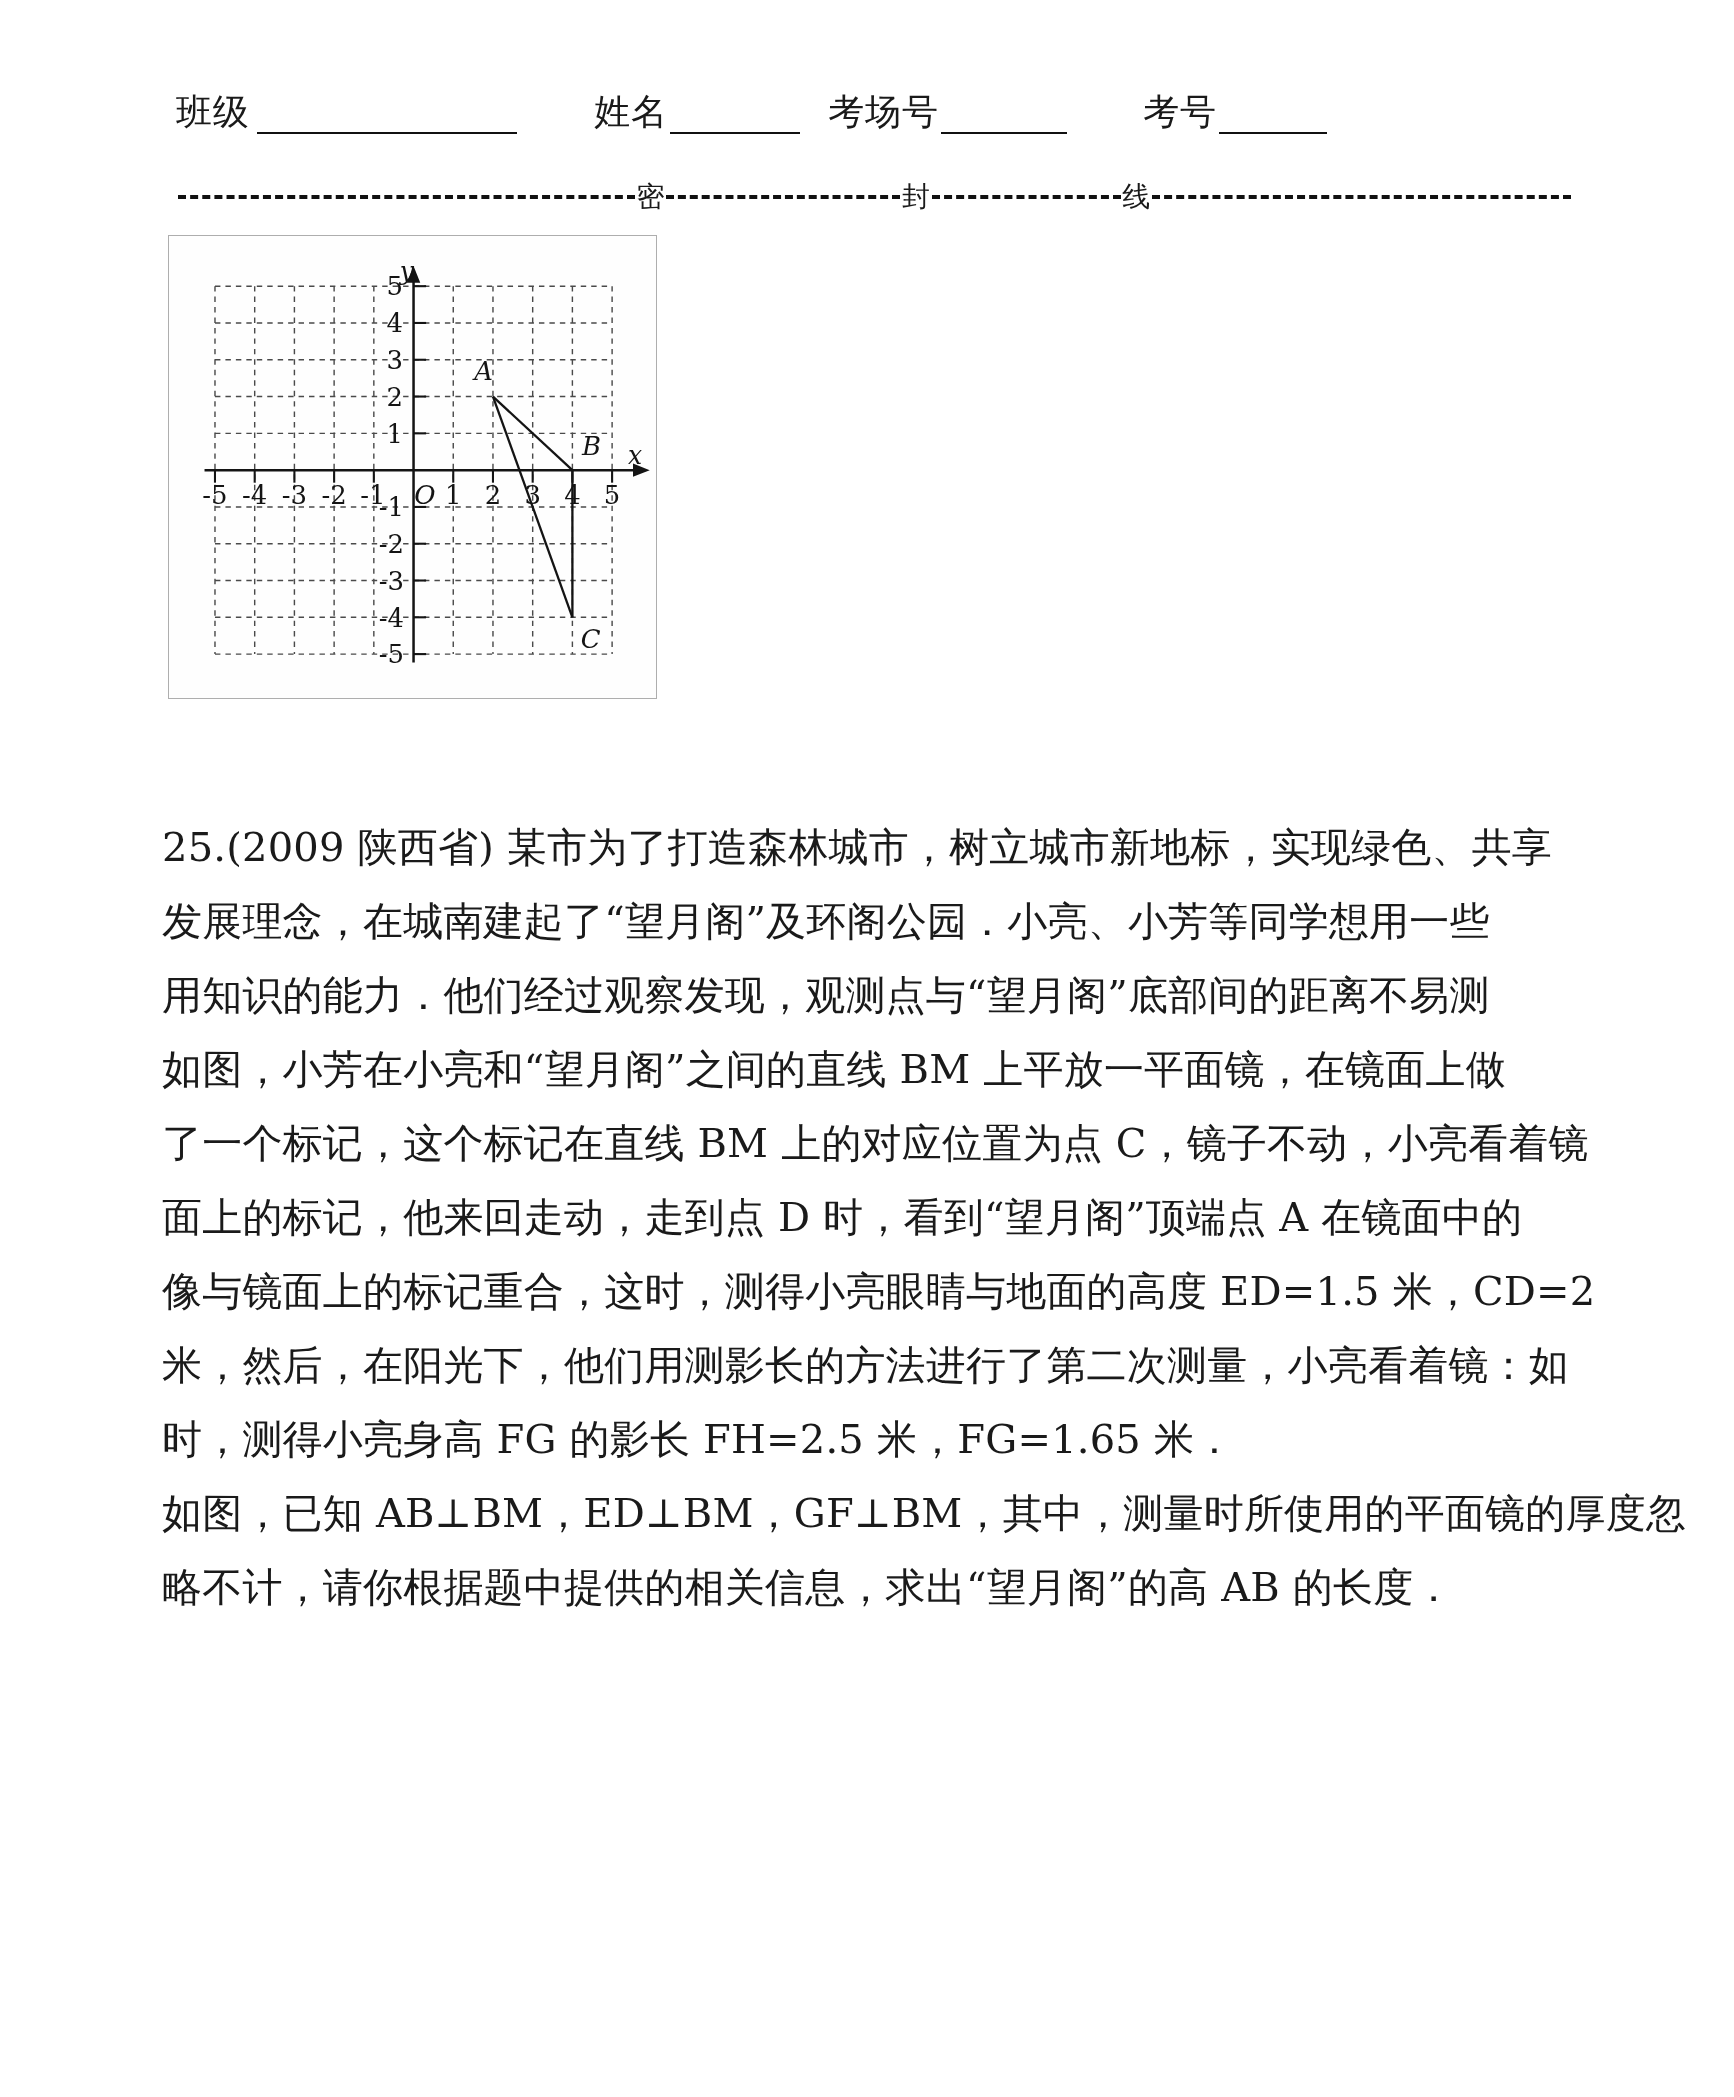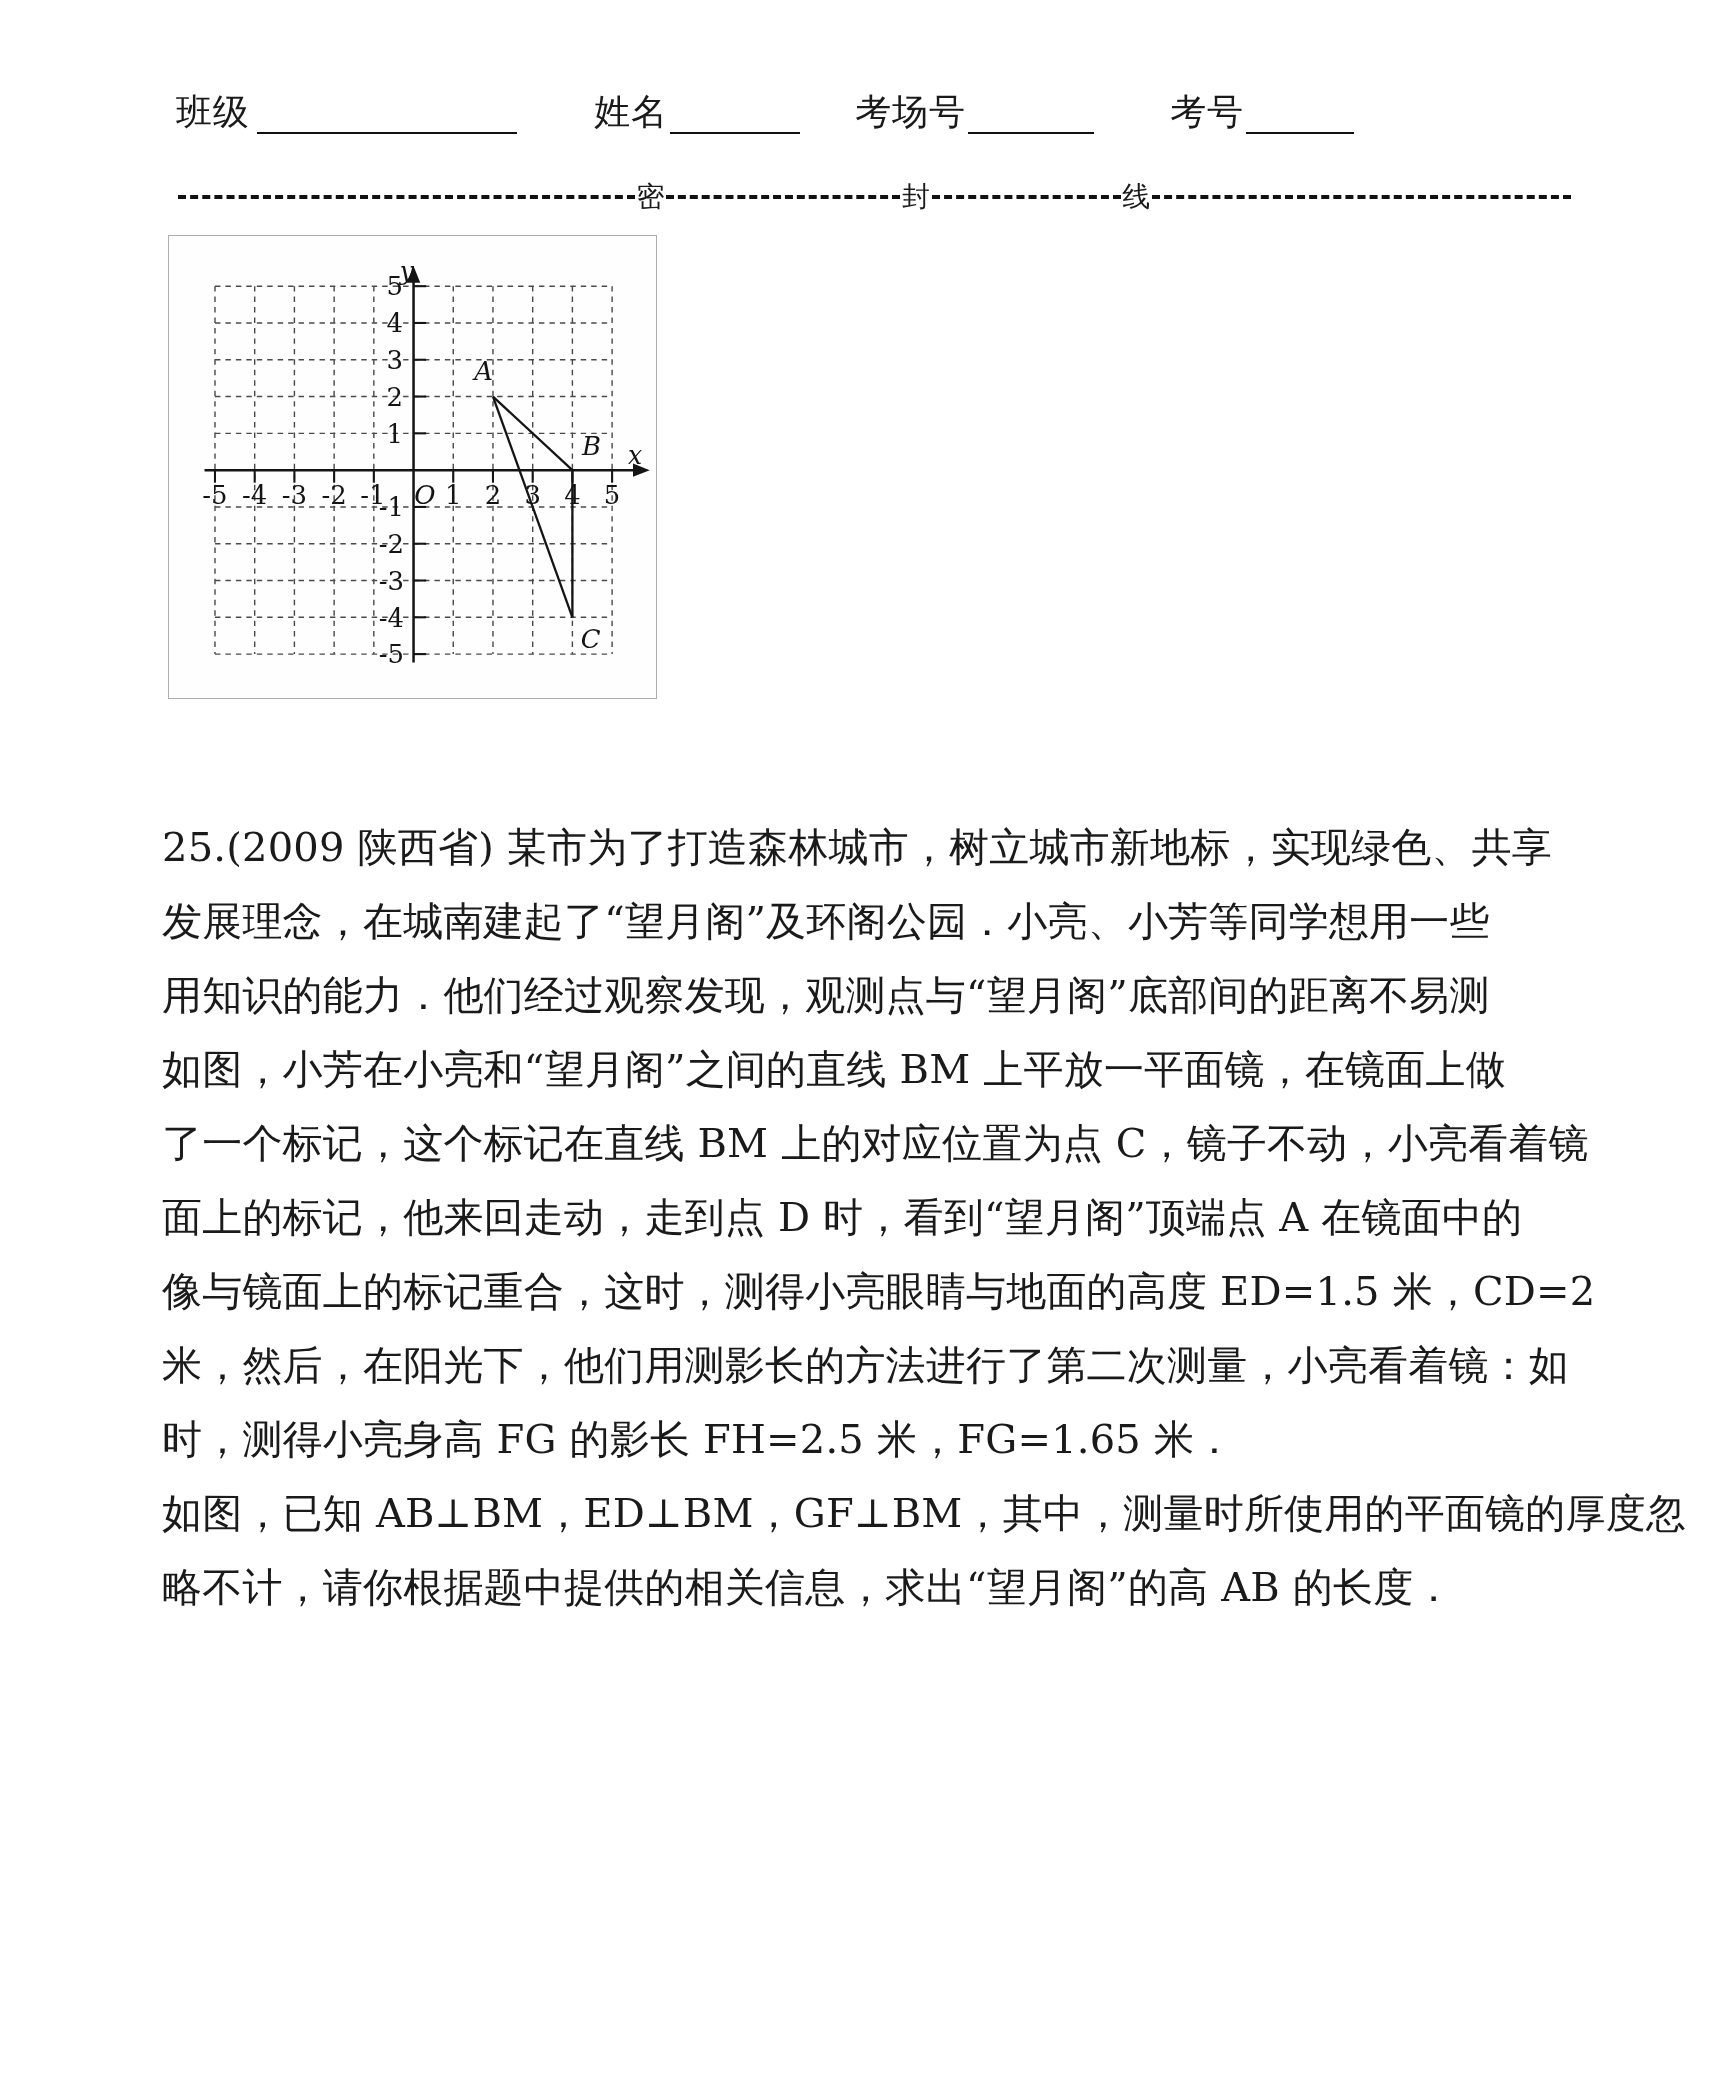--- a/index.html
+++ b/index.html
@@ -40,21 +40,21 @@
   .hdr-blank {
     border-bottom: 2.9px solid #111;
     height: 38px;
     display: inline-block;
   }
   #blank-class  { width: 260px; margin-left: 7.6px; }
   #blank-name   { width: 130px; margin-left: 2.5px; }
   #blank-room   { width: 126px; margin-left: 2.5px; }
   #blank-seat   { width: 108px; margin-left: 2.5px; }
   #field-name   { margin-left: 77px; }
-  #field-room   { margin-left: 55px; }
+  #field-room   { margin-left: 28px; }
   #field-seat   { margin-left: 76px; }
 
   
   #seal-line {
     position: absolute;
     left: 178px;
     top: 174px;
     width: 1393px;
     height: 46px;
     display: flex;

